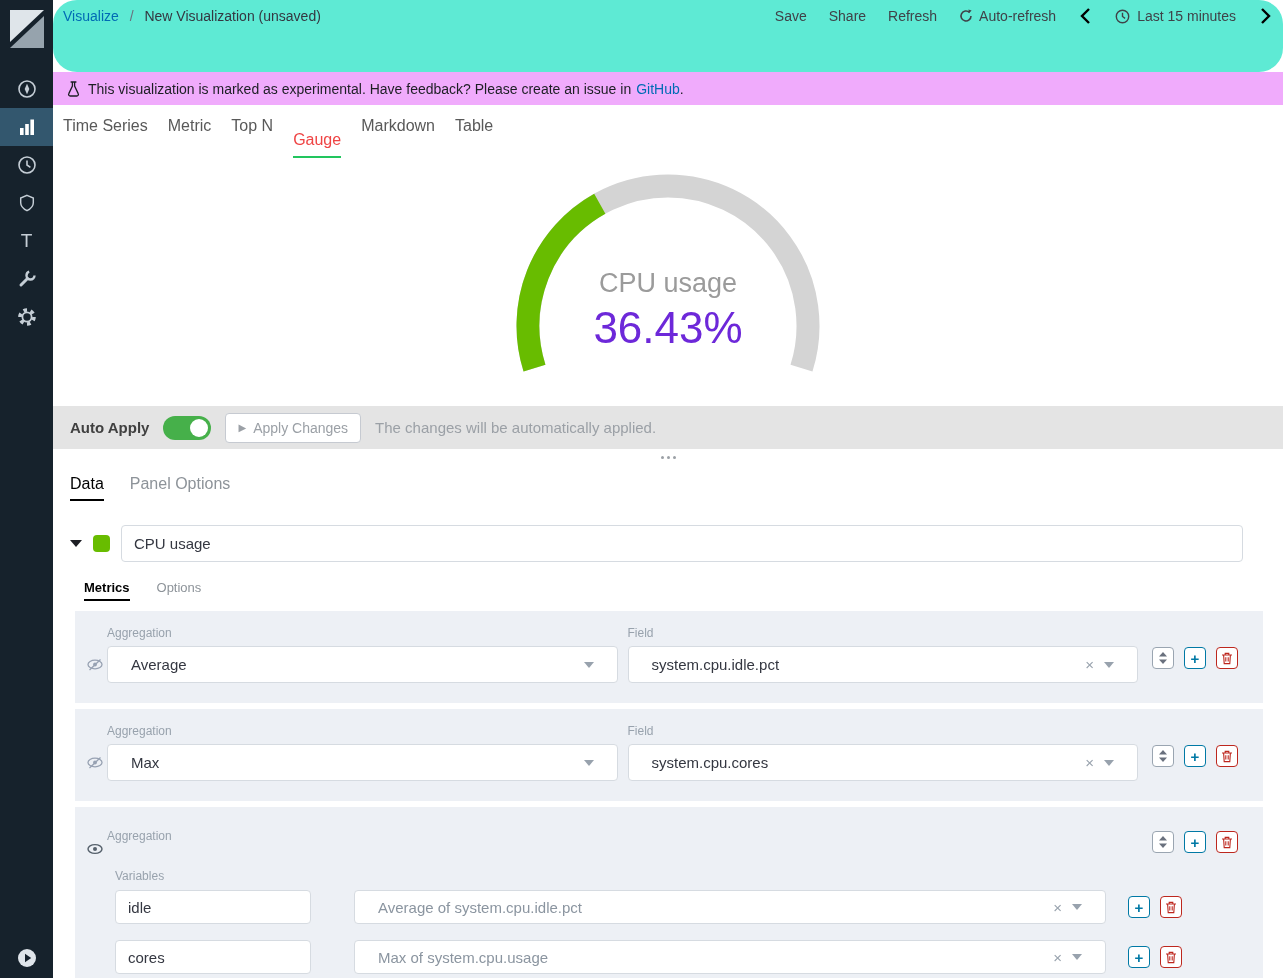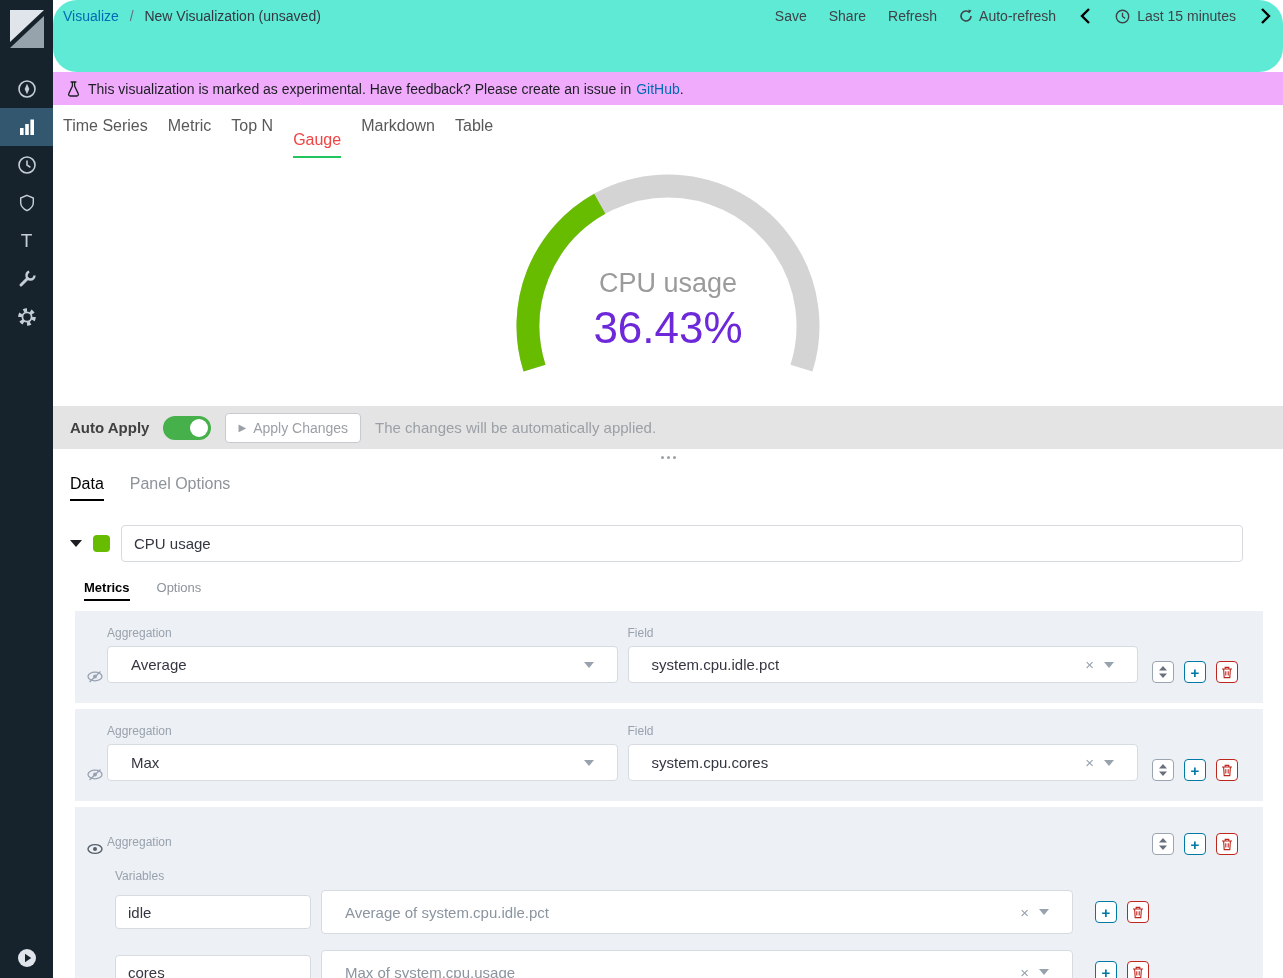--- a/index.html
+++ b/index.html
@@ -76,21 +76,21 @@
   .swatch { width:17px; height:17px; border-radius:4px; background:#68BC00; margin-right:11px; cursor:pointer; }
   .text-input { height:37px; border:1px solid #d6dbe1; border-radius:4px; padding:0 12px;
     font-size:15px; color:#343741; font-family:"Liberation Sans", sans-serif; background:#fff; width:100%; }
   .series-row .text-input { flex:1; }
 
   .sub-tabs { margin:18px 0 10px 31px; display:flex; gap:27px; font-size:13px; }
   .sub-tab { cursor:pointer; padding-bottom:4px; color:#8d9399; }
   .sub-tab.active { color:#000; font-weight:700; border-bottom:2px solid #000; }
 
   .metric-panel { margin:0 20px 6px 22px; background:#edf0f5; padding:12px 11px 20px 8px; }
-  .metric-head { display:flex; align-items:flex-end; }
+  .metric-head { display:flex; align-items:center; }
   .eye { width:24px; padding-top:24px; display:flex; justify-content:center; cursor:pointer; }
   .fields { flex:1; display:flex; gap:10px; }
   .fg { flex:1; min-width:0; }
   .fg.full { margin-right:21px; }
   .flabel { font-size:12px; color:#98a2ad; margin:3px 0 6px; }
   .control { height:37px; background:#fff; border:1px solid #d6dbe1; border-radius:4px;
     display:flex; align-items:center; padding:0 23px; font-size:15px; color:#343741; cursor:pointer; }
   .control .caret { margin-left:10px; width:0; height:0; border-left:5px solid transparent;
     border-right:5px solid transparent; border-top:6px solid #98a2ad; }
   .control .spacer { margin-left:auto; }
@@ -104,21 +104,21 @@
     align-items:center; justify-content:center; cursor:pointer; border:1px solid; padding:0; }
   .icon-btn.sort { border-color:#9aa5b1; color:#69707d; }
   .icon-btn.add { border-color:#0079a5; color:#0079a5; font-size:15px; font-weight:700; }
   .icon-btn.del { border-color:#BD271E; color:#BD271E; }
 
   .vars { margin-left:32px; margin-right:44px; }
   .vars-label { font-size:12px; color:#98a2ad; margin:14px 0 7px; }
   .var-row { display:flex; align-items:center; gap:10px; margin-top:0; }
   .var-row + .var-row { margin-top:16px; }
   .var-name { width:196px; flex:0 0 196px; height:34px; }
-  .var-combo { width:752px; flex:0 0 752px; height:44px; }
+  .var-combo { width:752px; flex:0 0 752px; height:34px;margin-left:33px; }
   .var-row .icon-btn:first-of-type { margin-left:12px; }
 </style>
 </head>
 <body>
 
 <div class="app">
 
   <aside class="sidebar">
     <div class="logo">
       <svg width="38" height="42" viewBox="0 0 38 42">

